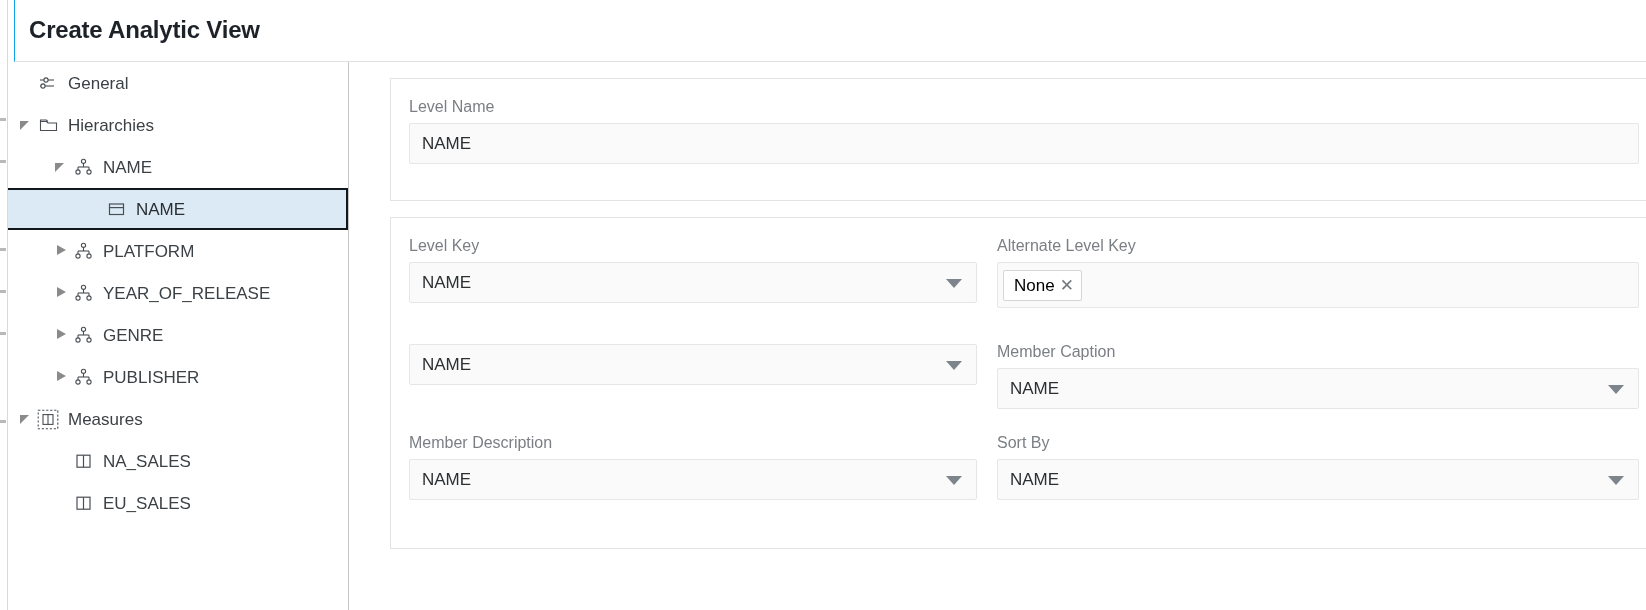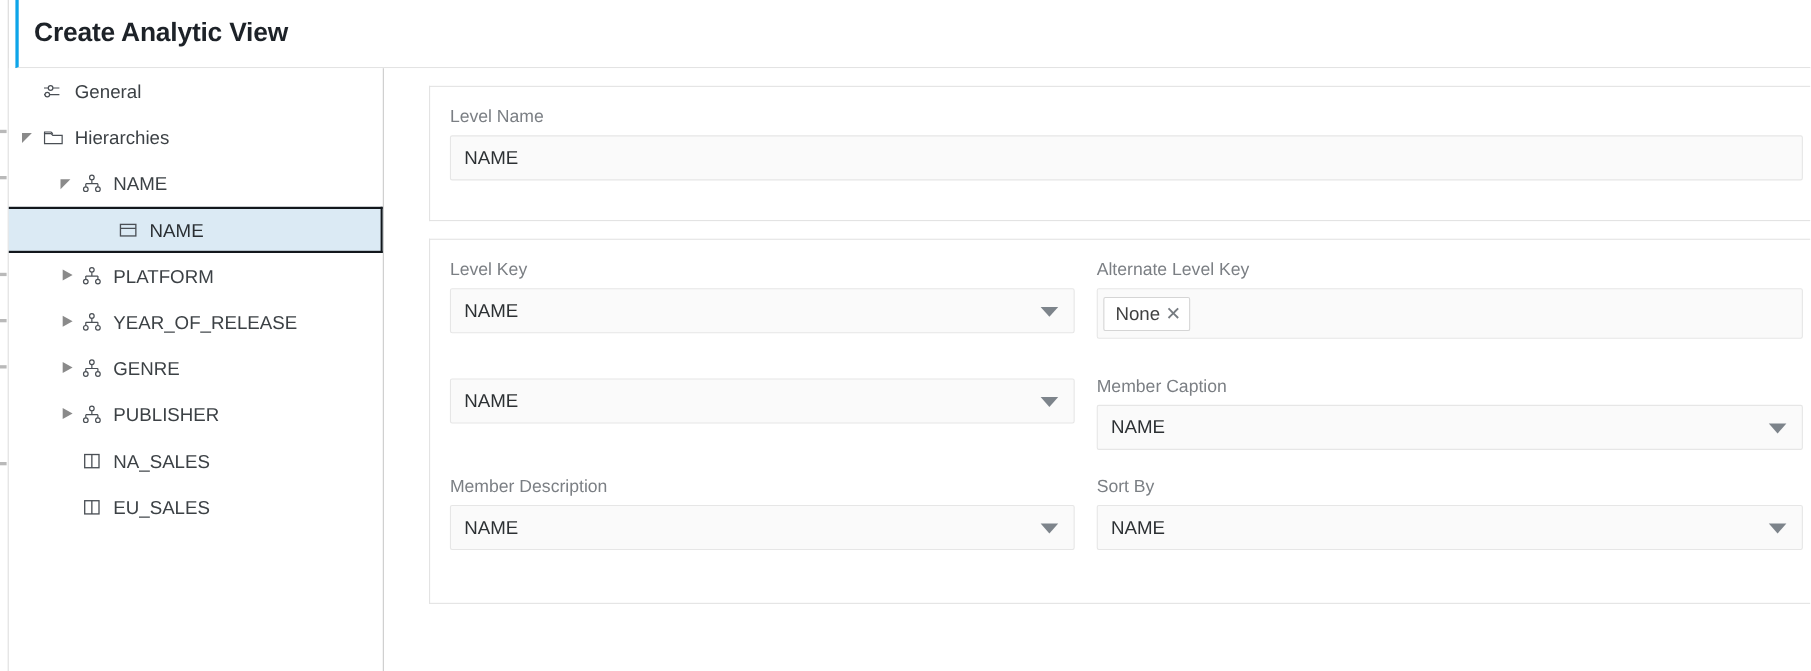--- a/index.html
+++ b/index.html
@@ -34,21 +34,21 @@
     height: 3px;
     background: #b9b9b9;
   }
 
   
   .header {
     position: absolute;
     left: 14px; top: 0;
     width: 1632px; height: 62px;
     border-bottom: 1px solid #e0e0e0;
-    border-left: 3px solid #0ea5e9;
+    border-left: 1px solid #0ea5e9;
     background: #ffffff;
   }
   .header-title {
     position: absolute;
     left: 14px;
     top: 16px;
     font-size: 24px;
     font-weight: bold;
     color: #1d2228;
     letter-spacing: -0.2px;
@@ -184,21 +184,21 @@
     display: inline-flex;
     align-items: center;
     height: 31px;
     padding: 0 7px 0 10px;
     background: #ffffff;
     border: 1px solid #d5d5d5;
     border-radius: 2px;
   }
   .token-label {
     font-size: 17px;
-    color: #404040;
+    color: #000000;
     line-height: 1;
   }
   .token-remove {
     margin-left: 5px;
     font-size: 17px;
     color: #767b80;
     line-height: 1;
     cursor: pointer;
   }
 </style>
@@ -321,20 +321,31 @@
             <circle cx="5" cy="15" r="2.1"></circle>
             <circle cx="16" cy="15" r="2.1"></circle>
             <line x1="10.5" y1="6.5" x2="10.5" y2="10"></line>
             <line x1="5" y1="10" x2="16" y2="10"></line>
             <line x1="5" y1="10" x2="5" y2="12.8"></line>
             <line x1="16" y1="10" x2="16" y2="12.8"></line>
           </svg>
         </span>
         <span class="tree-label">PUBLISHER</span>
       </div>
+      <div class="tree-item" style="padding-left: 10px;">
+        <span class="twisty open"></span>
+        <span class="tree-icon">
+          <svg width="22" height="21" viewBox="0 0 22 21" fill="none" stroke="currentColor" stroke-width="1.1">
+            <rect x="1.2" y="1.2" width="19.6" height="18.6" stroke-dasharray="2.2 1.8"></rect>
+            <rect x="6" y="5.6" width="10" height="9.8"></rect>
+            <line x1="11" y1="5.6" x2="11" y2="15.4"></line>
+          </svg>
+        </span>
+        <span class="tree-label">Measures</span>
+      </div>
       <div class="tree-item" style="padding-left: 45px;">
         <span class="twisty"></span>
         <span class="tree-icon">
           <svg width="21" height="20" viewBox="0 0 21 20" fill="none" stroke="currentColor" stroke-width="1.2">
             <rect x="4" y="4.2" width="13" height="12"></rect>
             <line x1="10.5" y1="4.2" x2="10.5" y2="16.2"></line>
           </svg>
         </span>
         <span class="tree-label">NA_SALES</span>
       </div>

